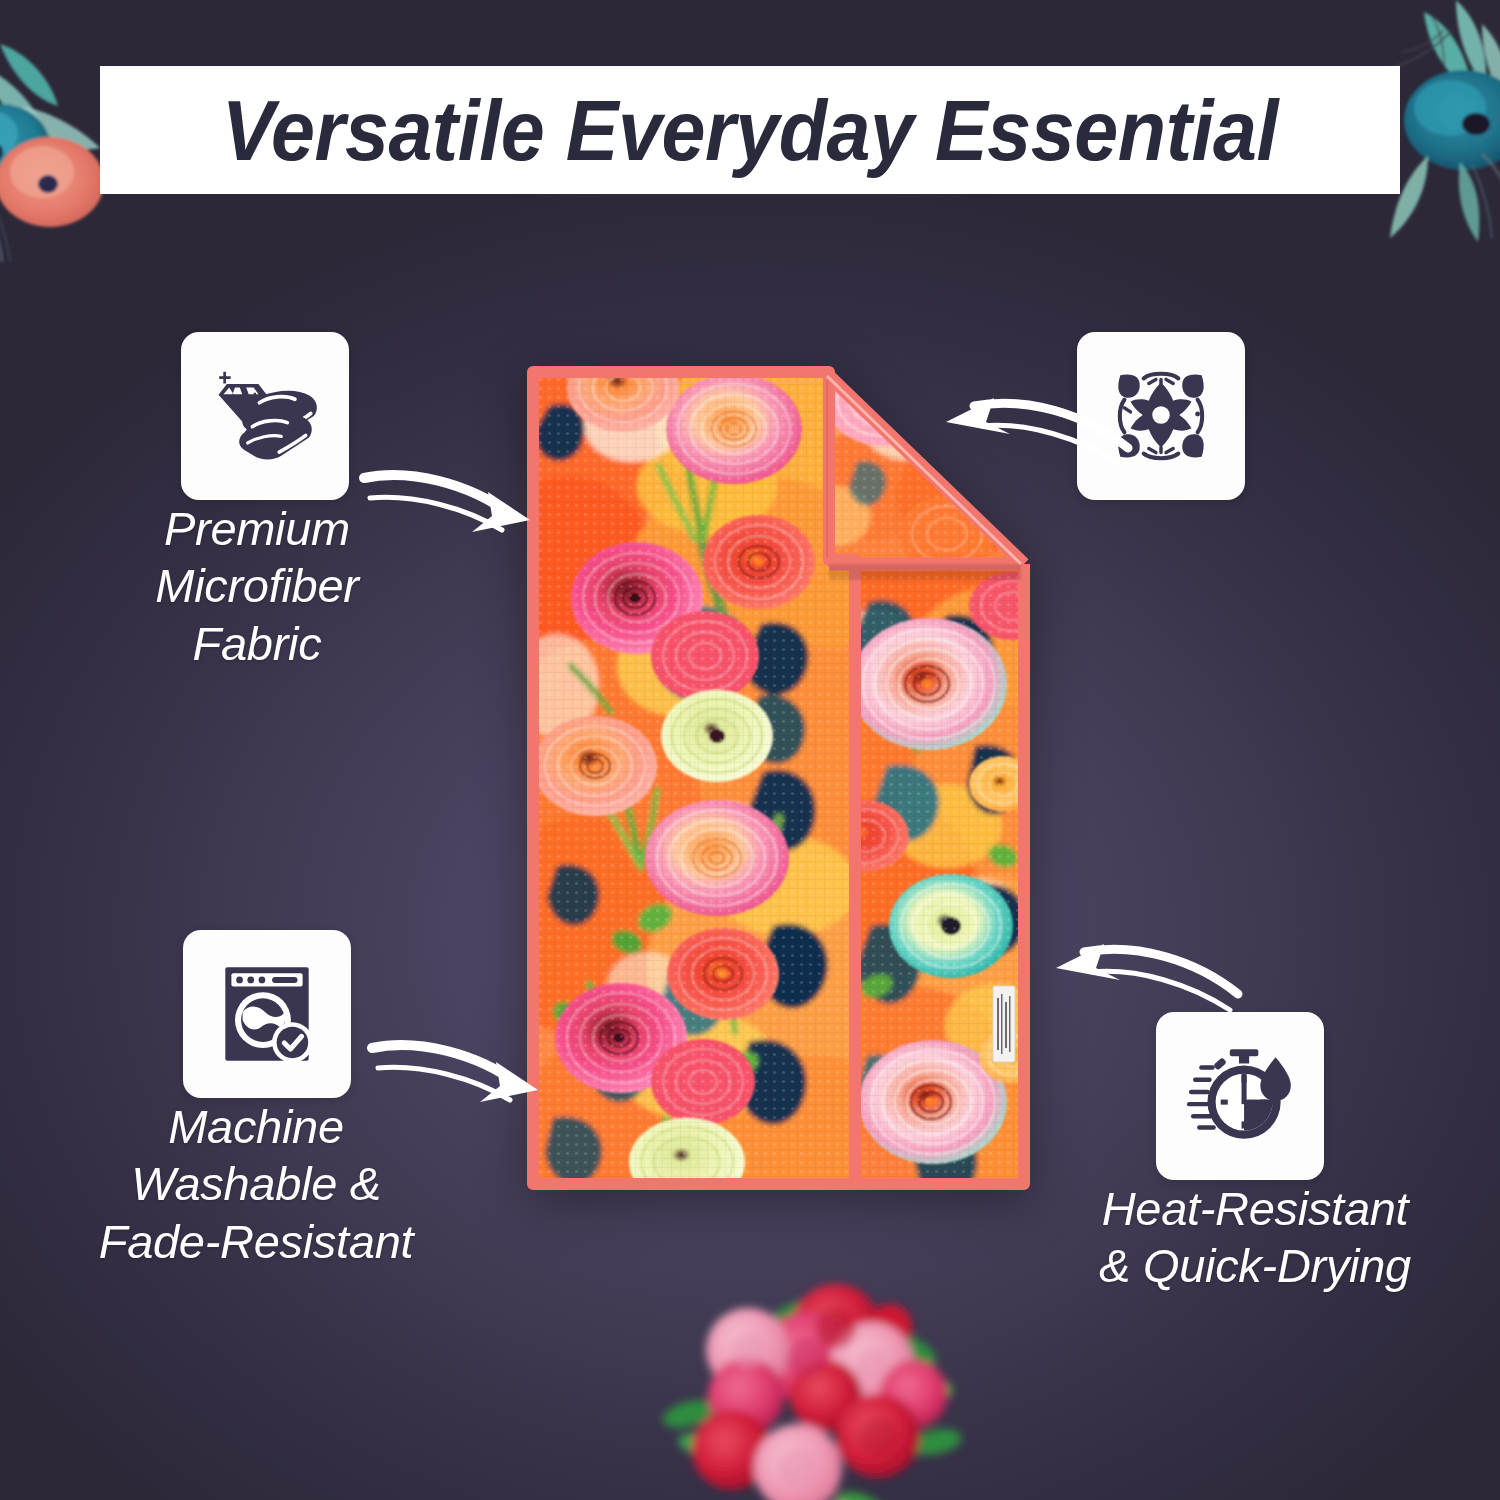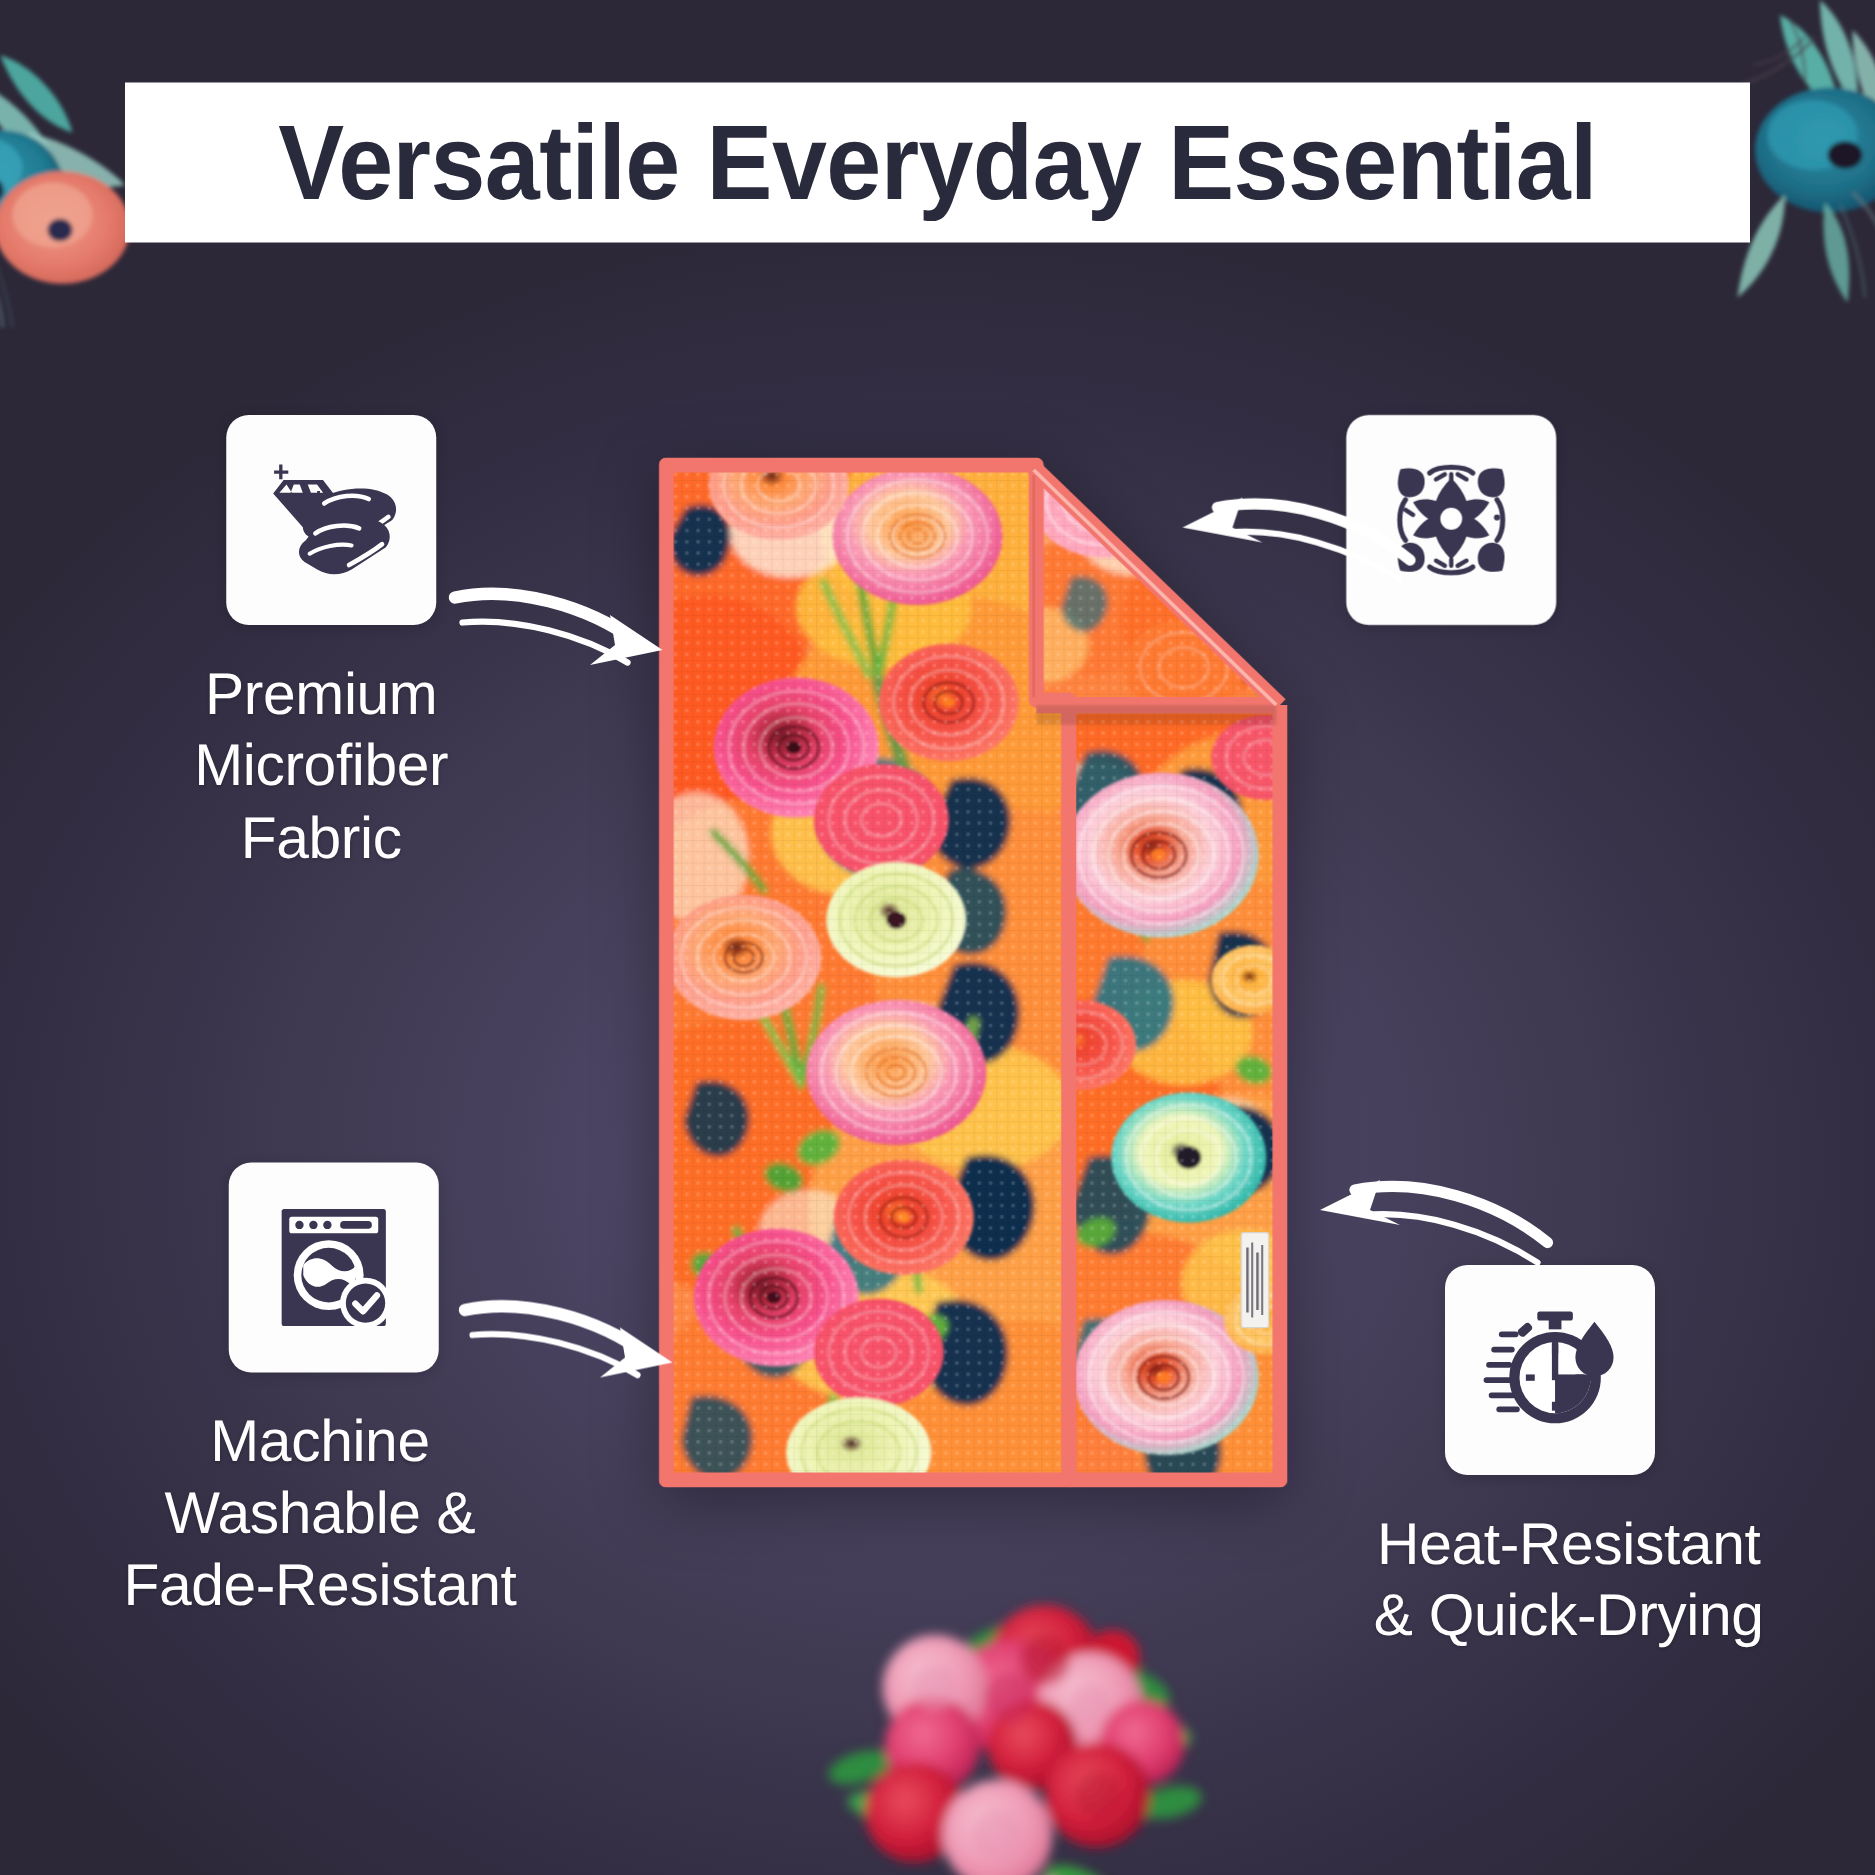--- a/index.html
+++ b/index.html
@@ -11,20 +11,21 @@
   }
   * { box-sizing: border-box; }
 
   #stage {
     position: relative;
     width: 1500px; height: 1500px;
     font-family: "Liberation Sans", sans-serif;
     background:
       radial-gradient(ellipse 920px 760px at 50% 62%, #565070 0%, #4c4564 28%, #3e3850 58%, #332e43 80%, #2c2838 100%);
     overflow: hidden;
+    font-style: italic;
   }
 
   
   .corner-deco { position: absolute; pointer-events: none; }
   #deco-tl { left: -34px; top: 4px;  width: 210px; height: 260px; }
   #deco-tr { right: -22px; top: -6px; width: 190px; height: 250px; }
   #deco-bc { left: 640px; bottom: -34px; width: 340px; height: 280px; }
 
   
   #title-banner {
@@ -57,21 +58,20 @@
   }
   .feature-icon-tile {
     width: 168px; height: 168px;
     background: #fdfdfd;
     border-radius: 18px;
     display: flex; align-items: center; justify-content: center;
     box-shadow: 0 2px 10px rgba(0,0,0,0.16);
   }
   .feature-icon-tile svg { width: 122px; height: 122px; display: block; }
   .feature-label {
-    margin-top: 26px;
     color: #ffffff;
     font-size: 47px;
     font-weight: 500;
     line-height: 1.22;
     text-align: center;
     white-space: pre-line;
     text-shadow: 0 1px 3px rgba(0,0,0,0.25);
     letter-spacing: -0.3px;
   }
 

